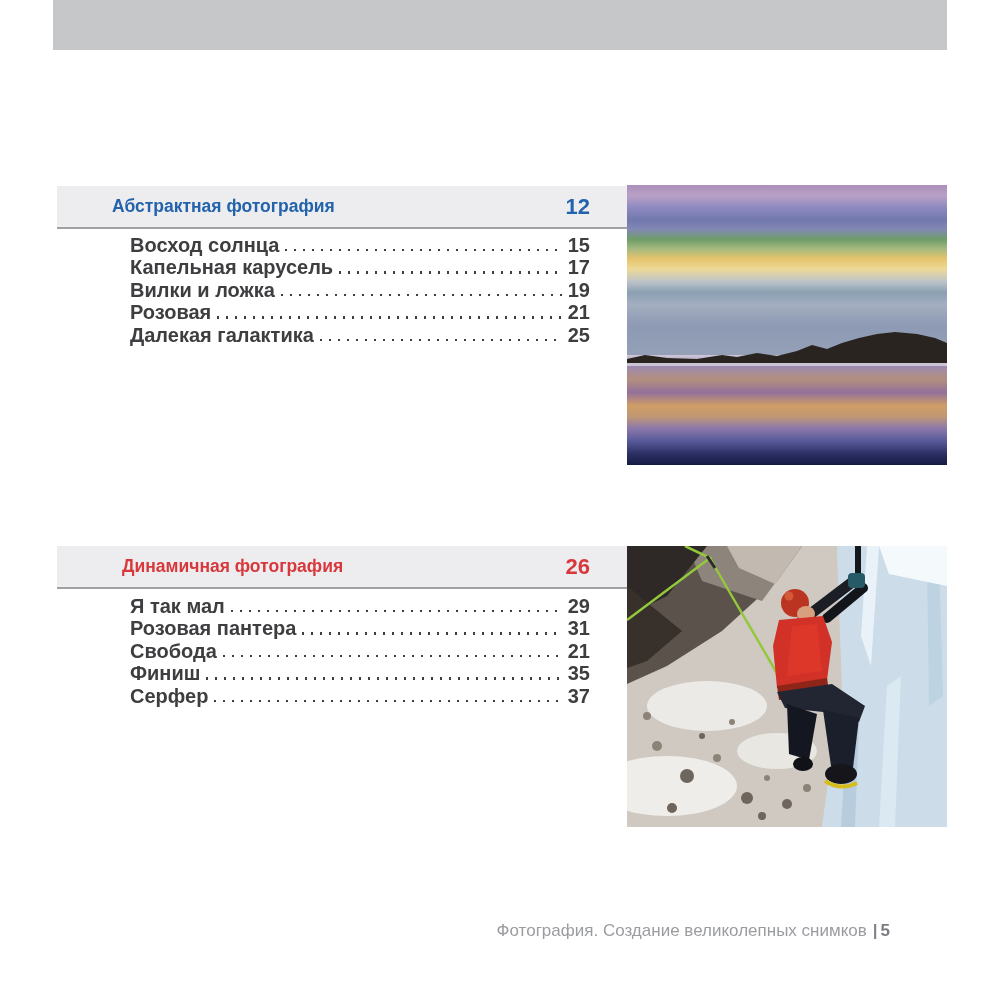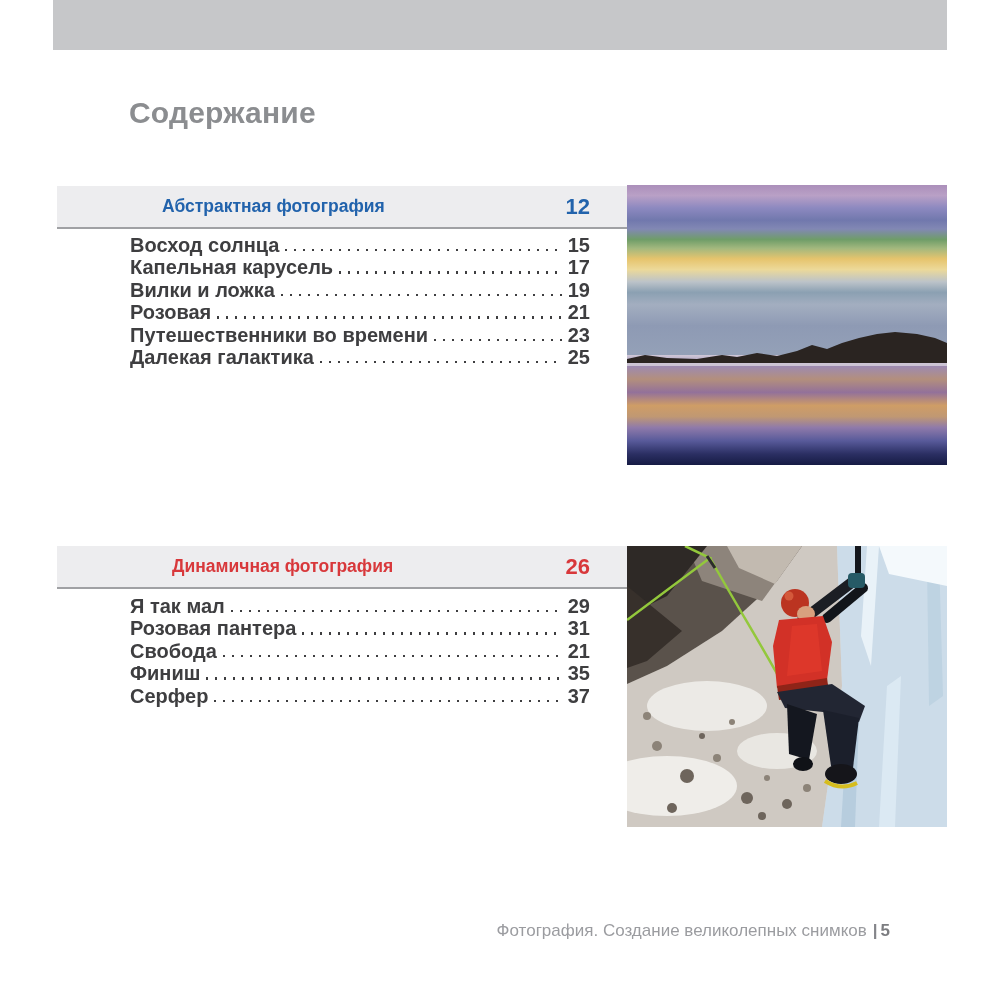--- a/index.html
+++ b/index.html
@@ -15,21 +15,21 @@
     position:absolute; left:129px; top:96px; font-size:30px; font-weight:bold;
     color:#8b8d90; letter-spacing:0.2px;
   }
   .band {
     position:absolute; left:57px; width:570px; height:41px;
     background:#ededef; border-bottom:2px solid #a0a1a4;
     box-sizing:content-box; display:flex; align-items:center;
     padding:0; }
   .band-inner {
     width:100%; display:flex; align-items:center; justify-content:space-between;
-    padding-left:105px; padding-right:37px; box-sizing:border-box;
+    padding-left:55px; padding-right:37px; box-sizing:border-box;
   }
   .band-title { font-size:17.5px; font-weight:bold; }
   .band-page  { font-size:22px; font-weight:bold; }
   .toc-list { position:absolute; left:130px; width:460px; }
   .toc-row  { display:flex; align-items:baseline; height:22.4px; font-size:20px; font-weight:bold; color:#3e3e40; }
   .toc-label { white-space:nowrap; }
   .dots {
     flex:1 1 auto; align-self:stretch; margin:0 5px 0 3px;
     background-image:radial-gradient(circle 1.4px at 4px 72%, #3e3e40 99%, transparent 100%);
     background-size:9px 100%; background-repeat:repeat-x;
@@ -46,21 +46,20 @@
   .footer .sep  { font-weight:bold; color:#84858a; padding:0 3px 0 6px; }
   .footer .pnum { font-weight:bold; color:#7c7d80; }
 </style>
 </head>
 <body>
 
 <div class="page">
 
   <div class="topbar"></div>
 
-  <div class="page-title">Содержание</div>
 
   <div>
     <div class="band" style="top:186px;">
       <div class="band-inner">
         <span class="band-title" style="color: rgb(34, 99, 172);">Абстрактная фотография</span>
         <span class="band-page" style="color: rgb(34, 99, 172);">12</span>
       </div>
     </div>
     <div class="toc-list" style="top:234px;">
   <div class="toc-row">
@@ -80,25 +79,20 @@
     <span class="dots"></span>
     <span class="toc-page">19</span>
   </div>
 
   <div class="toc-row">
     <span class="toc-label">Розовая</span>
     <span class="dots"></span>
     <span class="toc-page">21</span>
   </div>
 
-  <div class="toc-row">
-    <span class="toc-label">Путешественники во времени</span>
-    <span class="dots"></span>
-    <span class="toc-page">23</span>
-  </div>
 
   <div class="toc-row">
     <span class="toc-label">Далекая галактика</span>
     <span class="dots"></span>
     <span class="toc-page">25</span>
   </div>
 </div>
   </div>
 
   <div>

